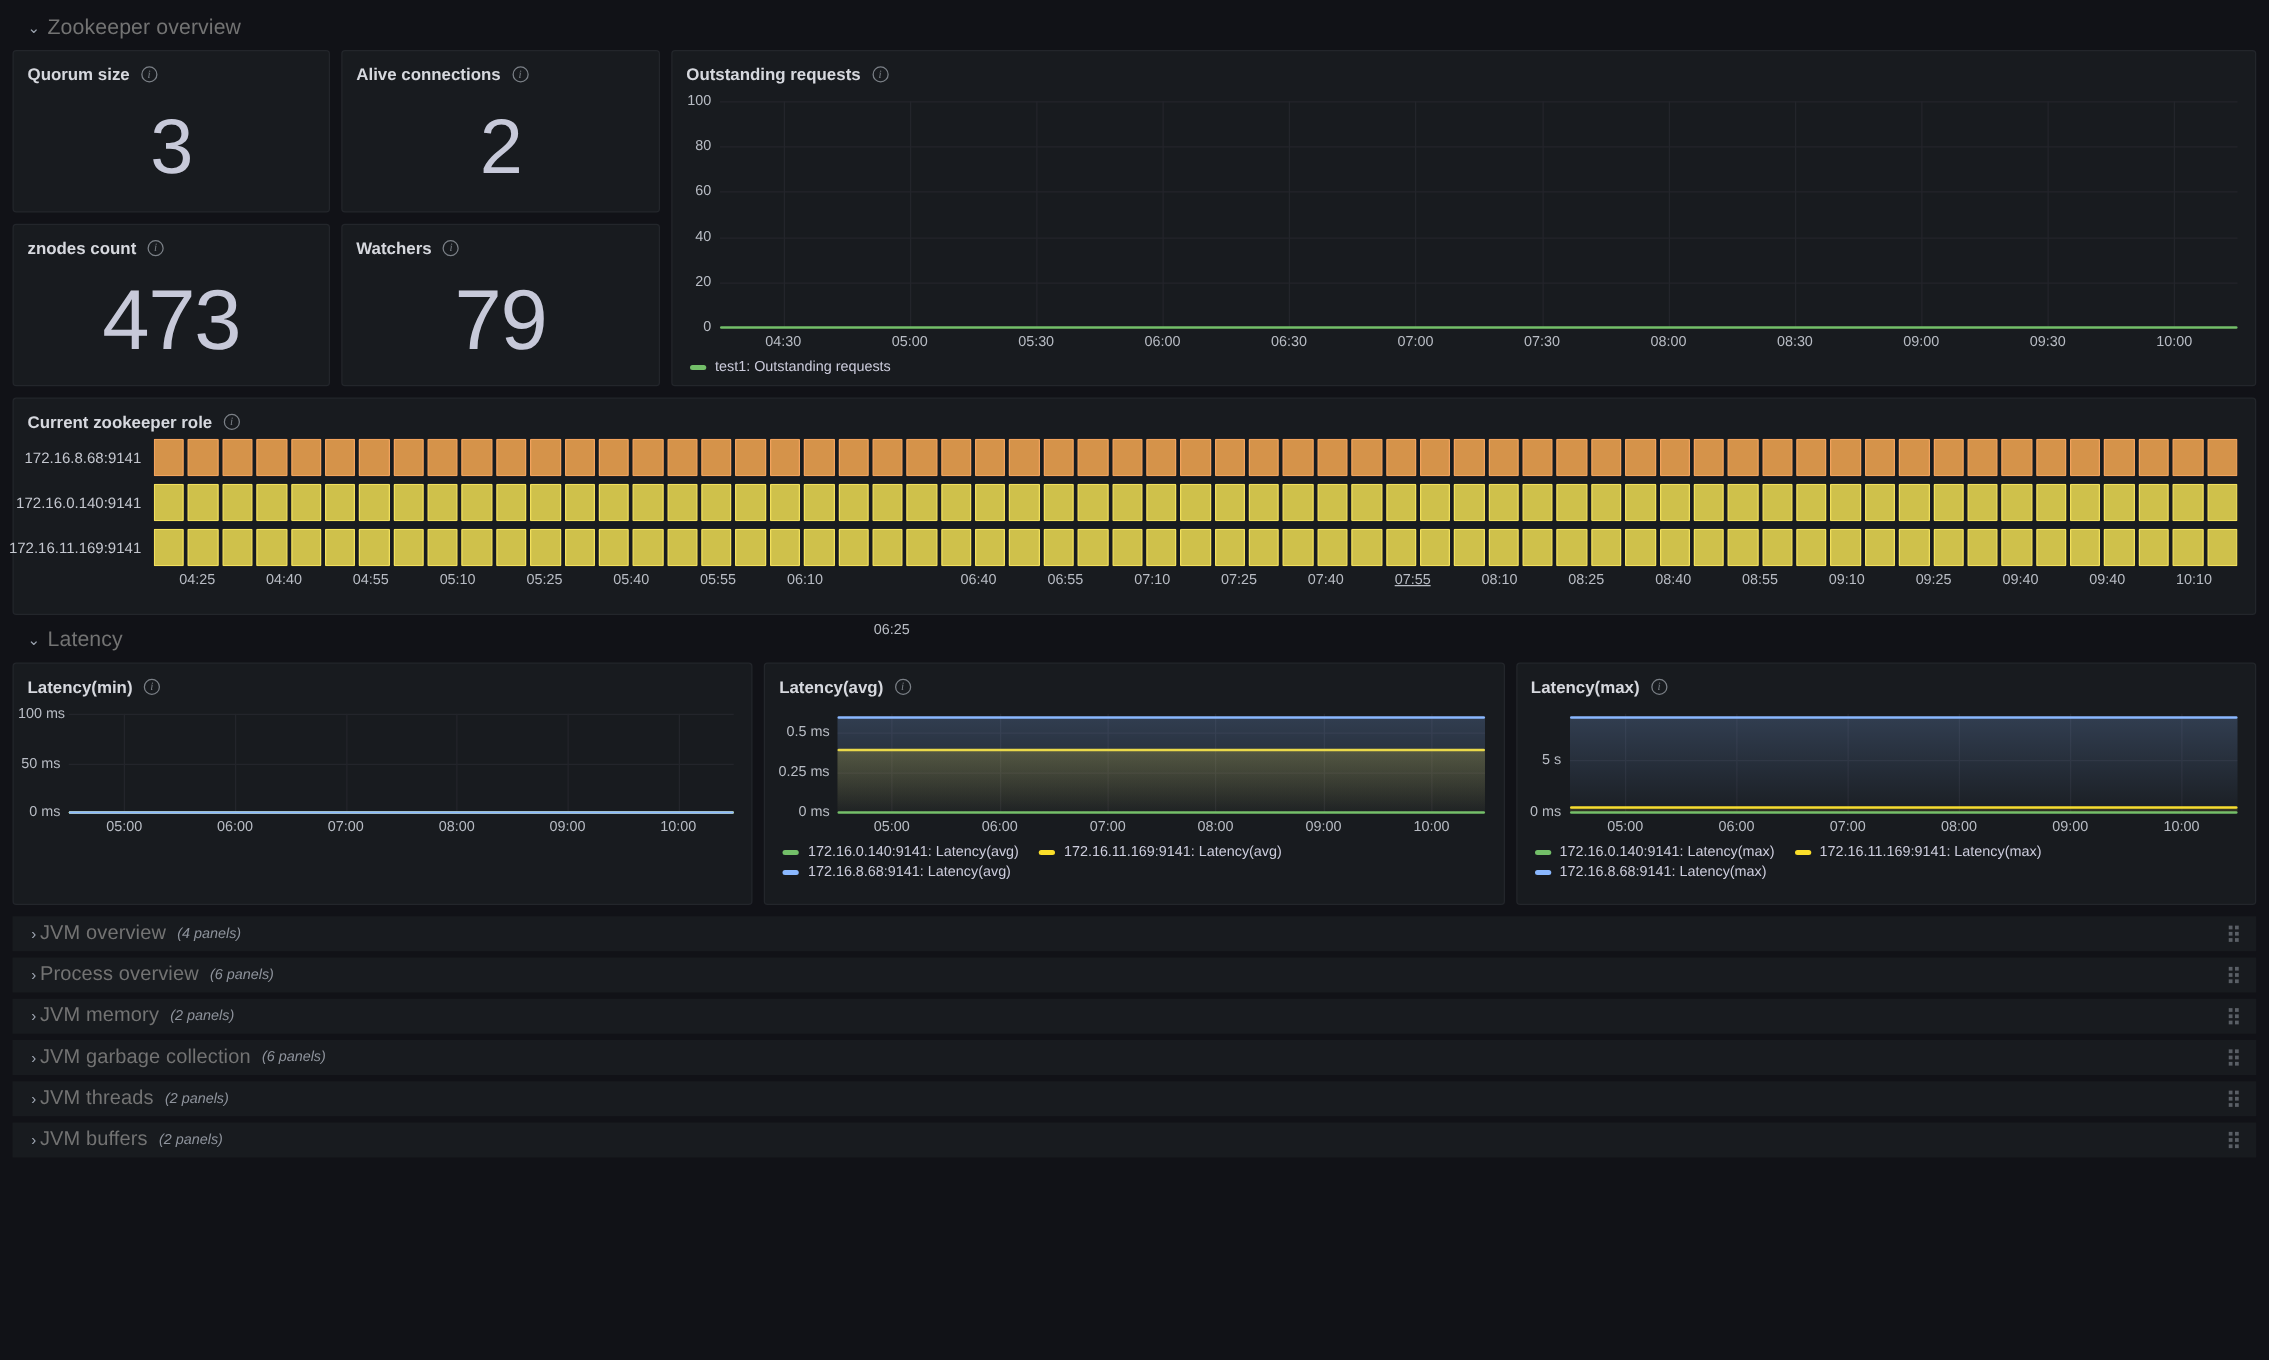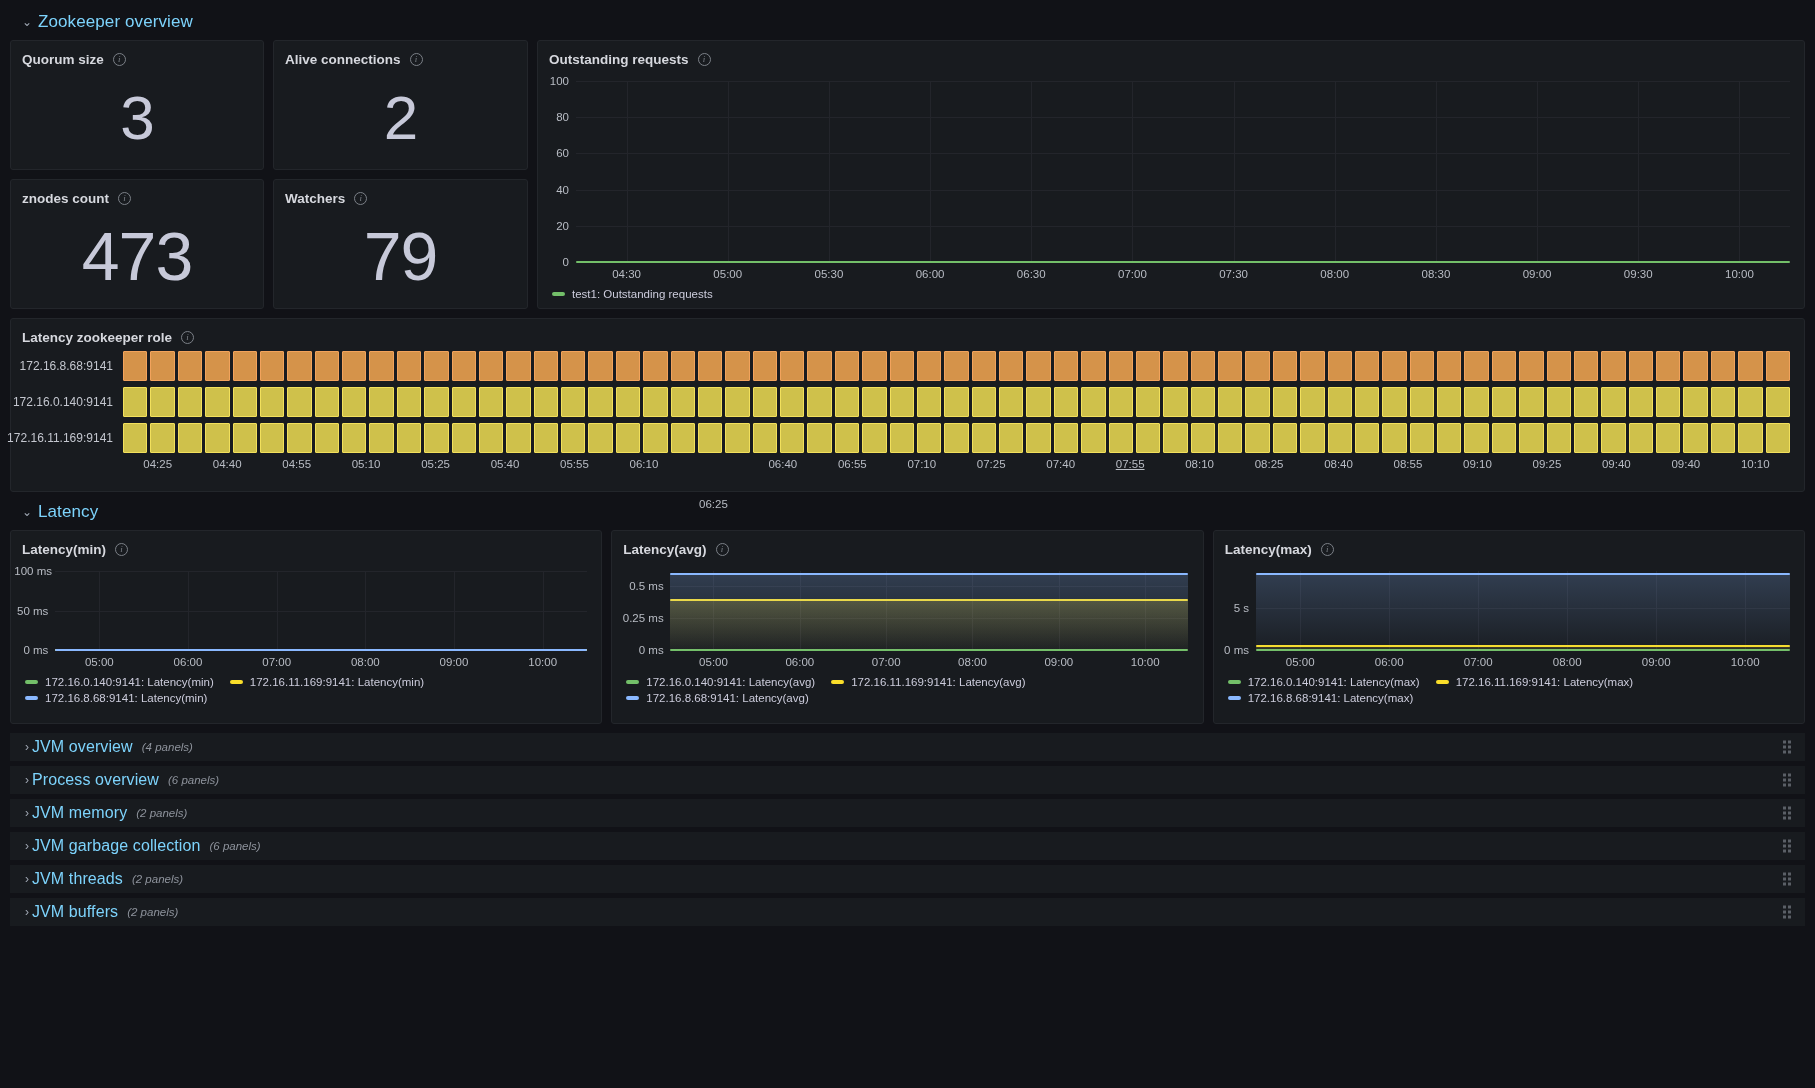--- a/index.html
+++ b/index.html
@@ -15,21 +15,21 @@
   
   .row-header {
     display: flex; align-items: center; gap: 6px;
     height: 28px; padding-left: 12px;
     cursor: pointer;
   }
   .row-chev {
     font-size: 12px; color: #9fa7b3; line-height: 1;
     width: 10px; text-align: center;
   }
-  .row-title { font-size: 17px; font-weight: 500; color: #7dd3fc; letter-spacing: .1px; }
+  .row-title { font-size: 17px; font-weight: 500; color: #737373; letter-spacing: .1px; }
 
   
   .panel {
     background: #181b1f;
     border: 1px solid #23262b;
     border-radius: 3px;
     position: relative;
   }
   .panel-head {
     display: flex; align-items: center; gap: 9px;
@@ -200,21 +200,21 @@
           <div class="legend-item">
             <span class="legend-swatch" style="background: rgb(115, 191, 105);"></span>
             <span>test1: Outstanding requests</span>
           </div>
         </div>
     </div>
   </div>
 
   <div class="panel" style="margin-top:9px;height:174px;">
     <div class="panel-head">
-      <span class="panel-title">Latency zookeeper role</span>
+      <span class="panel-title">Current zookeeper role</span>
       <span class="info-icon">i</span>
     </div>
     <div class="stl-body" id="stl-plot" style="height:115px;">
         <div class="stl-ylabel" style="top: 19px; right: 1691px;">172.16.8.68:9141</div>
         <div class="stl-track" style="left: 112px; top: 4px; width: 1667px; height: 30px;">
           <div class="stl-cell" style="background: rgb(213, 147, 74); border: 1px solid rgb(242, 163, 92);"></div>
           <div class="stl-cell" style="background: rgb(213, 147, 74); border: 1px solid rgb(242, 163, 92);"></div>
           <div class="stl-cell" style="background: rgb(213, 147, 74); border: 1px solid rgb(242, 163, 92);"></div>
           <div class="stl-cell" style="background: rgb(213, 147, 74); border: 1px solid rgb(242, 163, 92);"></div>
           <div class="stl-cell" style="background: rgb(213, 147, 74); border: 1px solid rgb(242, 163, 92);"></div>
@@ -458,34 +458,20 @@
             <div class="gridline-v" style="left: 133px;"></div>
             <div class="gridline-v" style="left: 221.667px;"></div>
             <div class="gridline-v" style="left: 310.333px;"></div>
             <div class="gridline-v" style="left: 399px;"></div>
             <div class="gridline-v" style="left: 487.667px;"></div>
             <div class="series-line" style="left: 0px; width: 100%; top: 78px; background: rgb(115, 191, 105);"></div>
             <div class="series-line" style="left: 0px; width: 100%; top: 78px; background: rgb(250, 222, 42);"></div>
             <div class="series-line" style="left: 0px; width: 100%; top: 78px; background: rgb(138, 184, 255);"></div>
           </div>
         </div>
-      <div class="legend" id="legend-lat-min">
-          <div class="legend-item">
-            <span class="legend-swatch" style="background: rgb(115, 191, 105);"></span>
-            <span>172.16.0.140:9141: Latency(min)</span>
-          </div>
-          <div class="legend-item">
-            <span class="legend-swatch" style="background: rgb(250, 222, 42);"></span>
-            <span>172.16.11.169:9141: Latency(min)</span>
-          </div>
-          <div class="legend-item">
-            <span class="legend-swatch" style="background: rgb(138, 184, 255);"></span>
-            <span>172.16.8.68:9141: Latency(min)</span>
-          </div>
-        </div>
     </div>
     <div class="panel" style="flex:1;height:194px;">
       <div class="panel-head">
         <span class="panel-title">Latency(avg)</span>
         <span class="info-icon">i</span>
       </div>
       <div class="ts-body" id="lat-avg-plot" style="height:113px;">
           <div class="ylab" style="top: 91px; right: 539px; width: 48px;">0 ms</div>
           <div class="ylab" style="top: 59.1452px; right: 539px; width: 48px;">0.25 ms</div>
           <div class="ylab" style="top: 27.2903px; right: 539px; width: 48px;">0.5 ms</div>

